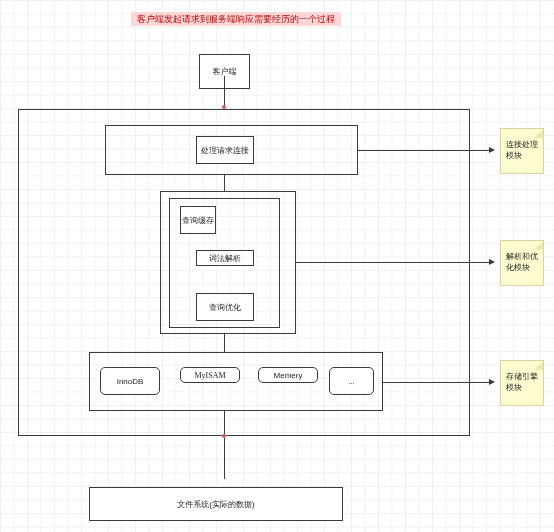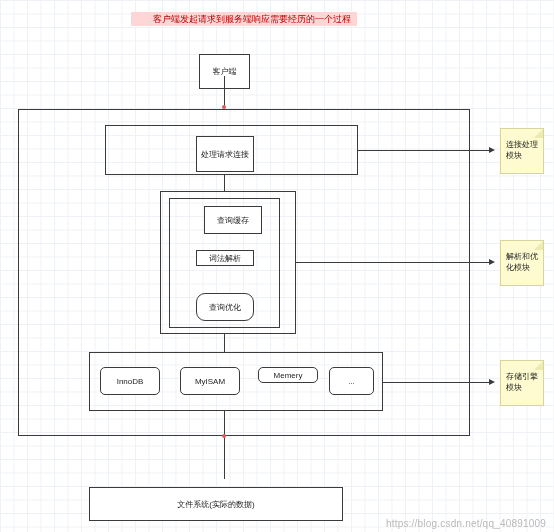--- a/index.html
+++ b/index.html
@@ -24,21 +24,20 @@
     left: 131px;
     top: 12px;
     width: 210px;
     height: 14px;
     background: #ffd6d6;
     color: #b10000;
     font-size: 9px;
     line-height: 14px;
     text-align: center;
     white-space: nowrap;
-    padding-left: 16px;
   }
   .box {
     position: absolute;
     border: 1px solid #3b3b3b;
     background: #ffffff;
     box-sizing: border-box;
     font-size: 8px;
     color: #222;
     display: flex;
     align-items: center;
@@ -115,47 +114,47 @@
   <div class="box" style="left:199px; top:41px; width:51px; height:35px;margin-top:13px;">
     <span>客户端</span>
   </div>
 
   <div class="line vline" style="left:224px; top:76px; height:32px;"></div>
   <div class="dot" style="left:222px; top:105px;"></div>
 
   <div class="plain" style="left:18px; top:109px; width:452px; height:327px;"></div>
 
   <div class="plain" style="left:105px; top:125px; width:253px; height:50px;"></div>
-  <div class="box" style="left:196px; top:136px; width:58px; height:36px;">
+  <div class="box" style="left:196px; top:136px; width:58px; height:28px;">
     <span>处理请求连接</span>
   </div>
 
   <div class="line vline" style="left:224px; top:175px; height:16px;"></div>
 
   <div class="plain" style="left:160px; top:191px; width:136px; height:143px;"></div>
   <div class="plain" style="left:169px; top:198px; width:111px; height:130px;"></div>
 
-  <div class="box" style="left:204px; top:206px; width:58px; height:28px;">
+  <div class="box" style="left:180px; top:206px; width:36px; height:28px;">
     <span>查询缓存</span>
   </div>
   <div class="box" style="left:196px; top:250px; width:58px; height:16px;">
     <span>词法解析</span>
   </div>
-  <div class="box" style="left:196px; top:293px; width:58px; height:28px;border-radius:9px;">
+  <div class="box" style="left:196px; top:293px; width:58px; height:28px;">
     <span>查询优化</span>
   </div>
 
   <div class="line vline" style="left:224px; top:334px; height:18px;"></div>
 
   <div class="plain" style="left:89px; top:352px; width:294px; height:59px;"></div>
 
   <div class="box rounded" style="left:100px; top:367px; width:60px; height:28px;">
     <span>InnoDB</span>
   </div>
-  <div class="box rounded" style="left:180px; top:367px; width:60px; height:28px;">
+  <div class="box rounded" style="left:180px; top:367px; width:60px; height:16px;font-family:Liberation Serif, serif;">
     <span>MyISAM</span>
   </div>
   <div class="box rounded" style="left:258px; top:367px; width:60px; height:16px;">
     <span>Memery</span>
   </div>
   <div class="box rounded" style="left:329px; top:367px; width:45px; height:28px;">
     <span>...</span>
   </div>
 
   <div class="line vline" style="left:224px; top:411px; height:68px;"></div>
@@ -177,15 +176,14 @@
   <div class="note" style="left:500px; top:128px; width:44px; height:46px;">
     <span>连接处理模块</span>
   </div>
   <div class="note" style="left:500px; top:360px; width:44px; height:46px;">
     <span>存储引擎模块</span>
   </div>
   <div class="note" style="left:500px; top:240px; width:44px; height:46px;">
     <span>解析和优化模块</span>
   </div>
 
-  <div class="watermark">https://blog.csdn.net/qq_40891009</div>
 
 </div>
 
 </body></html>

